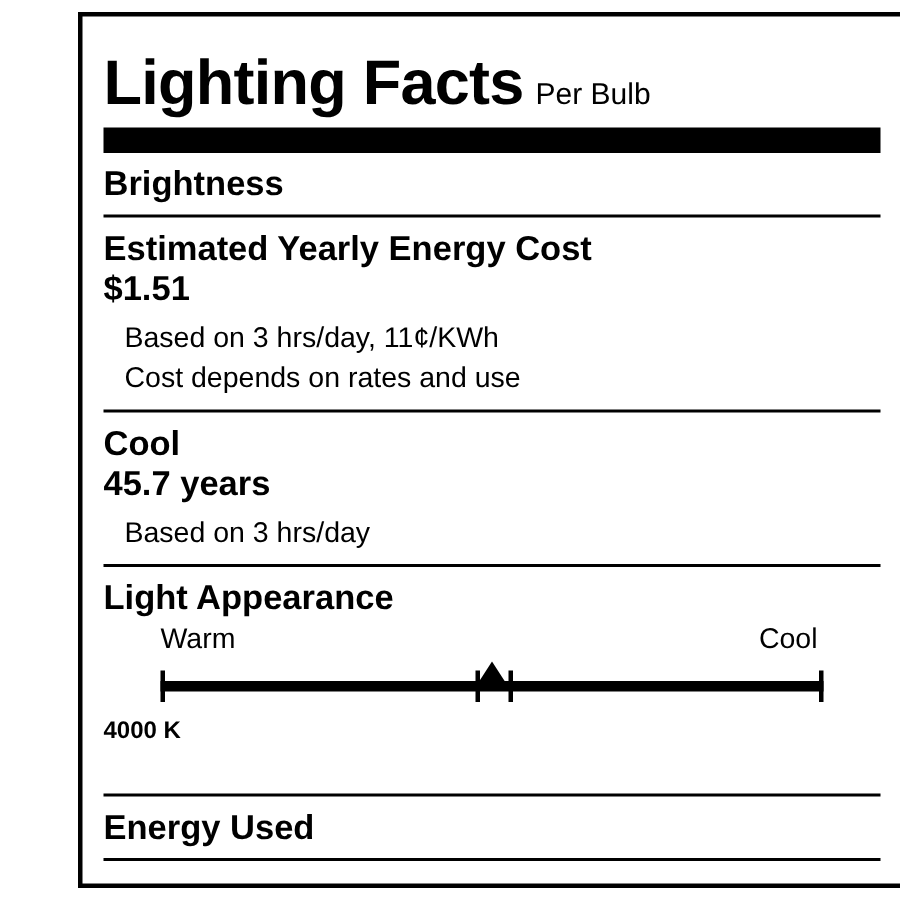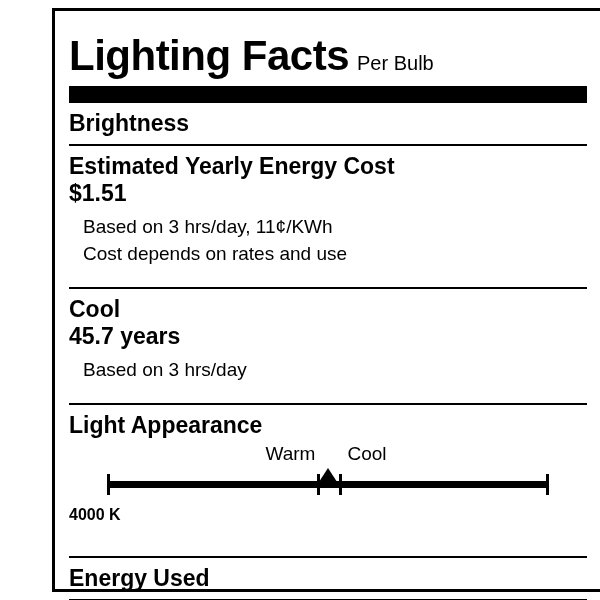--- a/index.html
+++ b/index.html
@@ -76,36 +76,36 @@
   }
   .row .left { text-align: left; }
   .row .right { text-align: right; }
 
   .subline {
     font-size: 19px;
     font-weight: normal;
     padding: 2px 0 3px 14px;
   }
   .subline.last {
-    padding-bottom: 22px;
+    padding-bottom: 9px;
   }
 
   .section-head {
     font-size: 23px;
     font-weight: bold;
     padding: 7px 0 2px 0;
   }
 
   
   .scale-block {
     padding-bottom: 24px;
   }
   .scale-ends {
     display: flex;
-    justify-content: center;
+    justify-content: space-between;
     font-size: 19px;
     font-weight: normal;
     padding: 2px 42px 2px 38px;
     gap: 32px;
   }
   .scale-graphic {
     position: relative;
     height: 34px;
     margin: 3px 30px 0 30px;
   }

